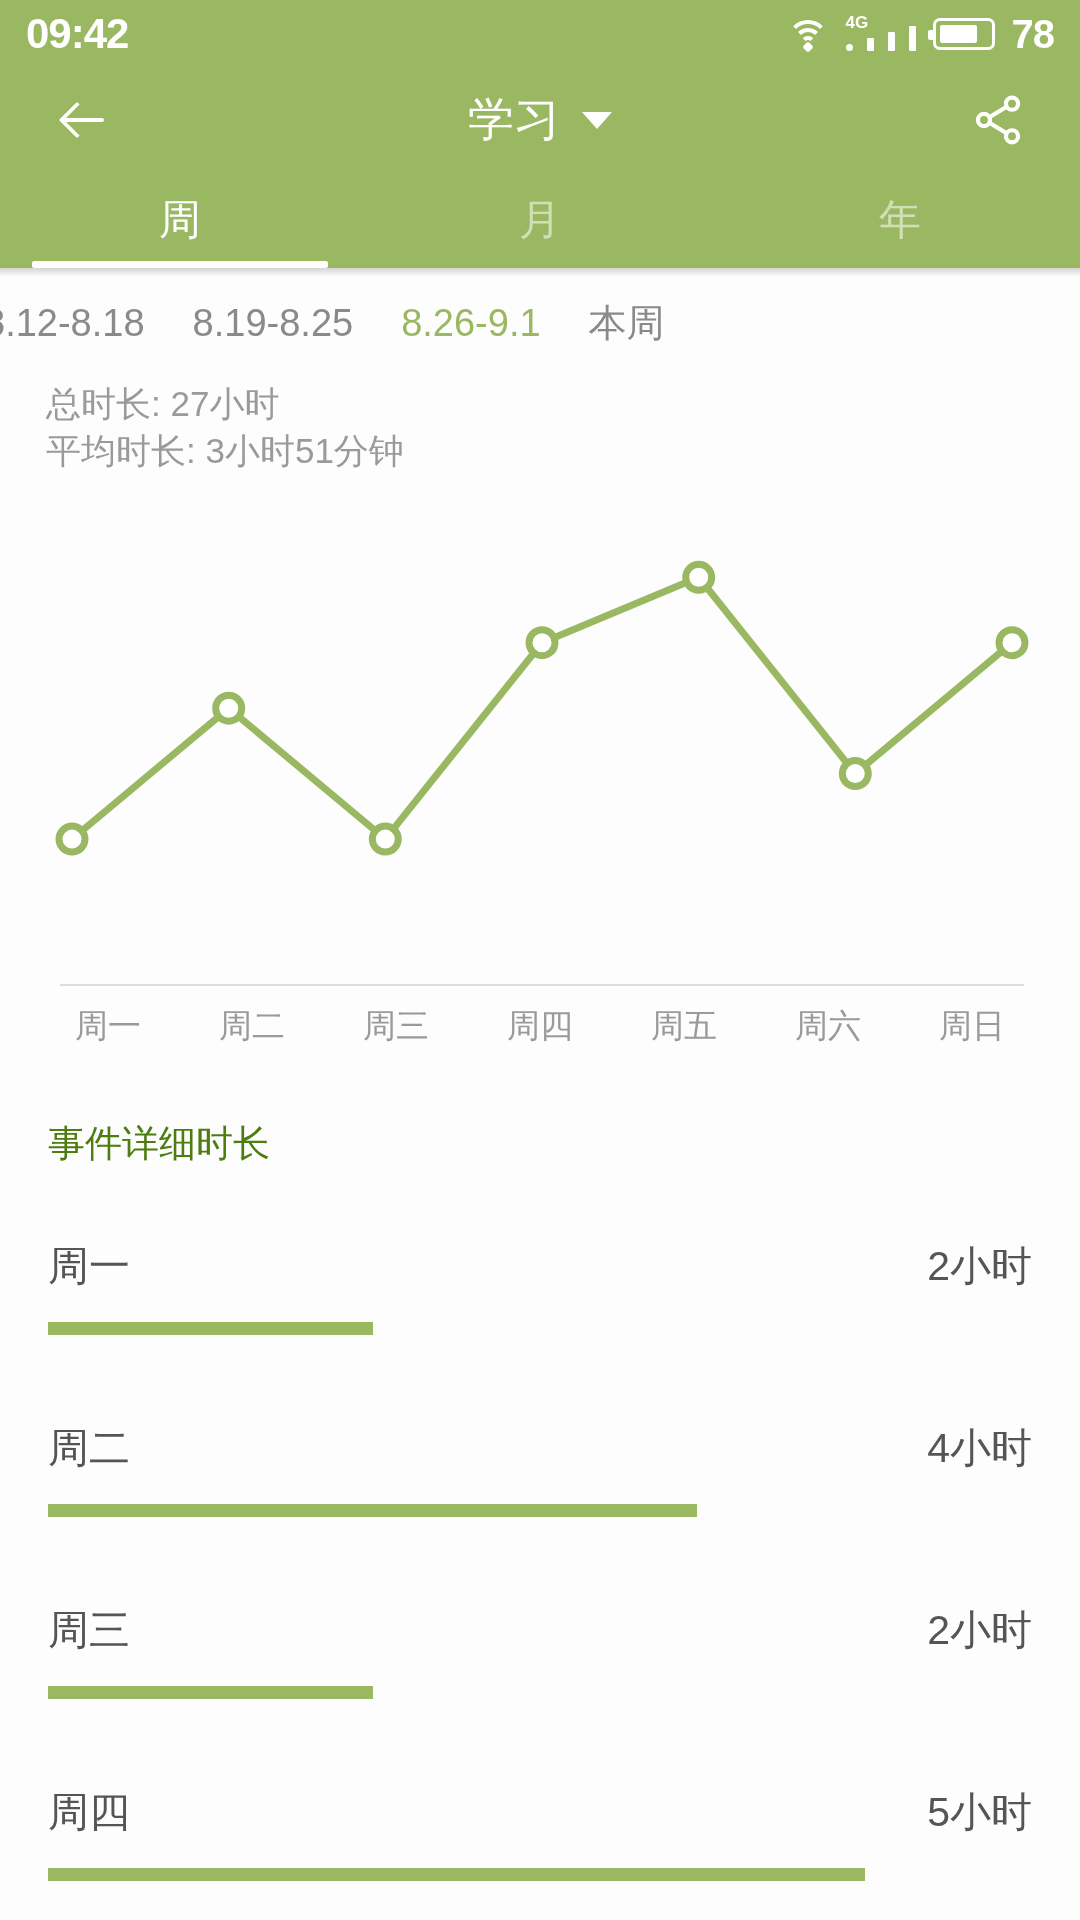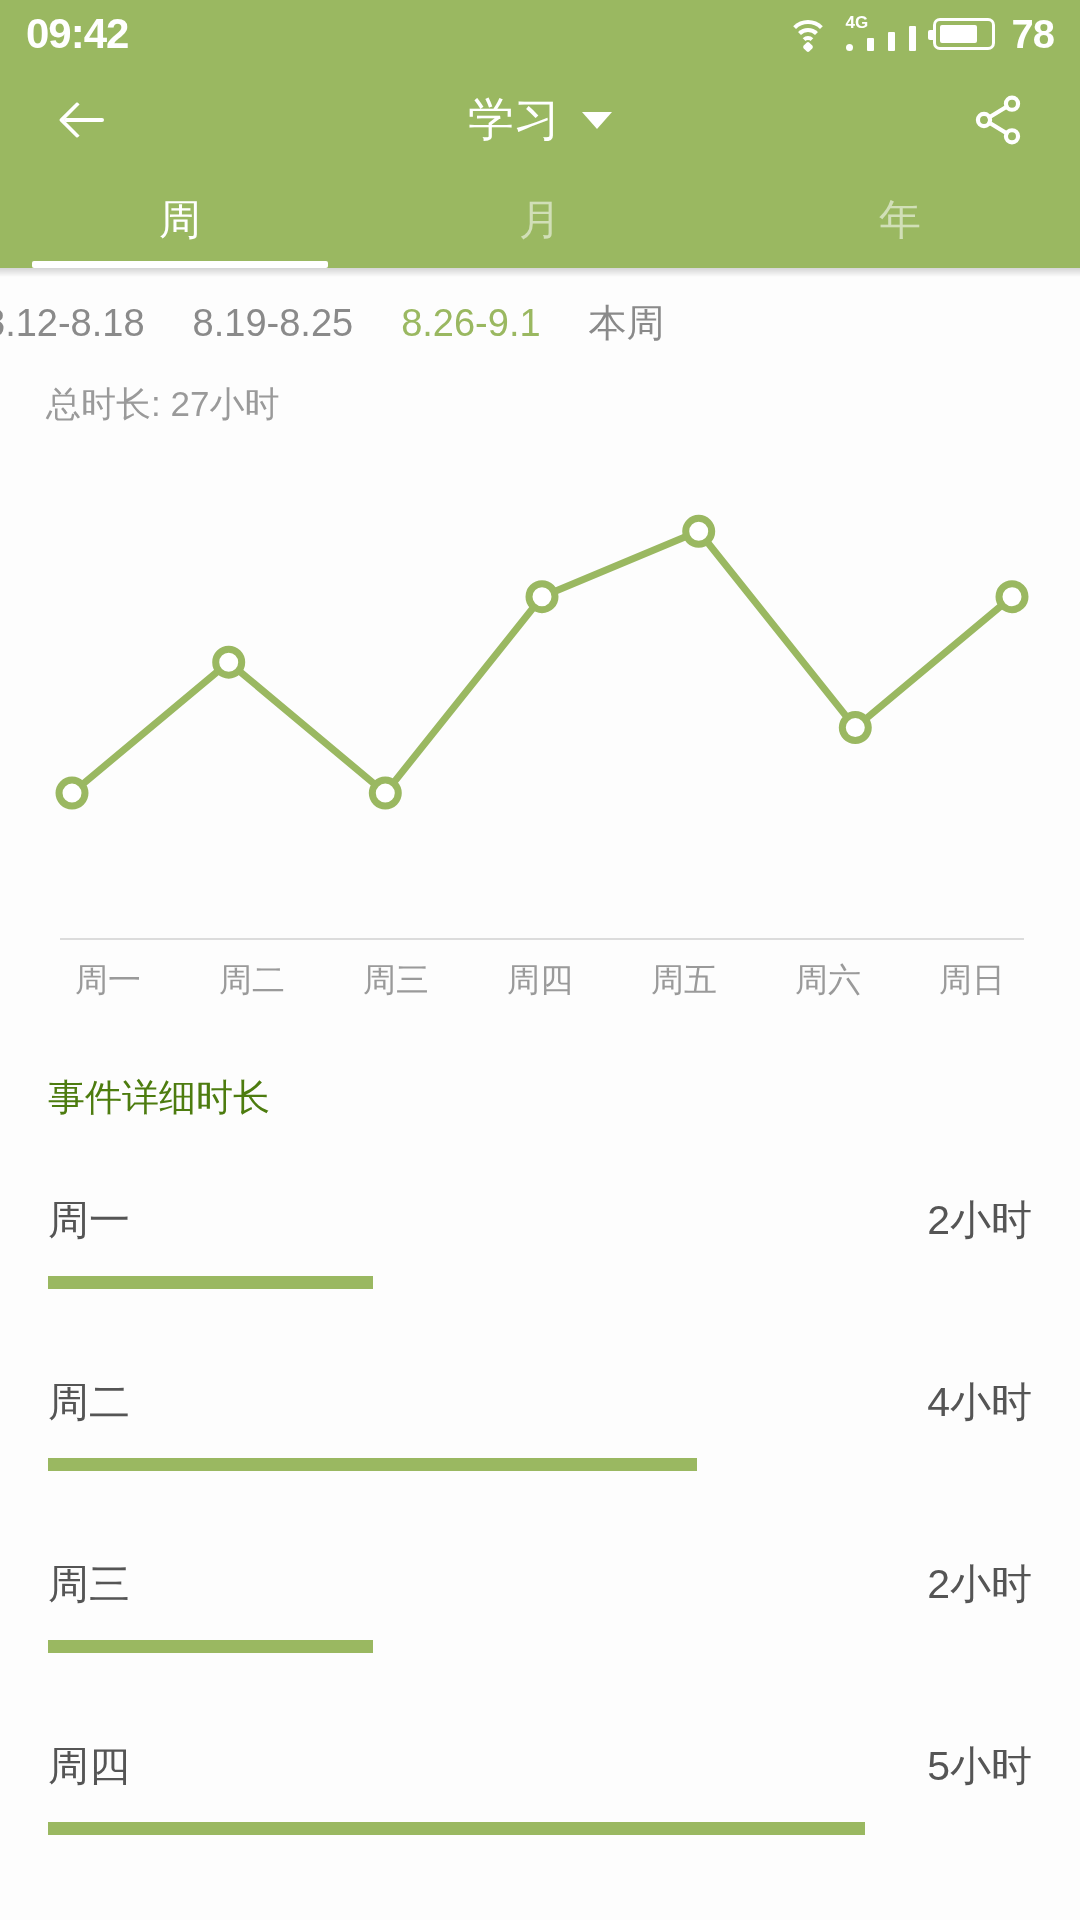--- a/index.html
+++ b/index.html
@@ -185,20 +185,21 @@
     <div class="date-gap"></div>
     <div class="date-item">8.19-8.25</div>
     <div class="date-gap"></div>
     <div class="date-item active">8.26-9.1</div>
     <div class="date-gap"></div>
     <div class="date-item">本周</div>
   </div>
 
   <div class="summary">
     <div>总时长: 27小时</div>
+    <div>平均时长: 3小时51分钟</div>
   </div>
 
   <div class="chartbox">
     <svg id="chart-svg" viewBox="0 0 1080 490" preserveAspectRatio="none">
       <polyline id="chart-line" fill="none" stroke="#9ab861" stroke-width="7" stroke-linejoin="round" stroke-linecap="round" points="72.0,331.1 228.7,200.2 385.3,331.1 542.0,134.7 698.7,69.3 855.3,265.6 1012.0,134.7"></polyline>
       <g id="chart-points">
           <circle cx="72.0" cy="331.1" r="13" fill="#ffffff" stroke="#9ab861" stroke-width="7"></circle>
           <circle cx="228.7" cy="200.2" r="13" fill="#ffffff" stroke="#9ab861" stroke-width="7"></circle>
           <circle cx="385.3" cy="331.1" r="13" fill="#ffffff" stroke="#9ab861" stroke-width="7"></circle>
           <circle cx="542.0" cy="134.7" r="13" fill="#ffffff" stroke="#9ab861" stroke-width="7"></circle>

